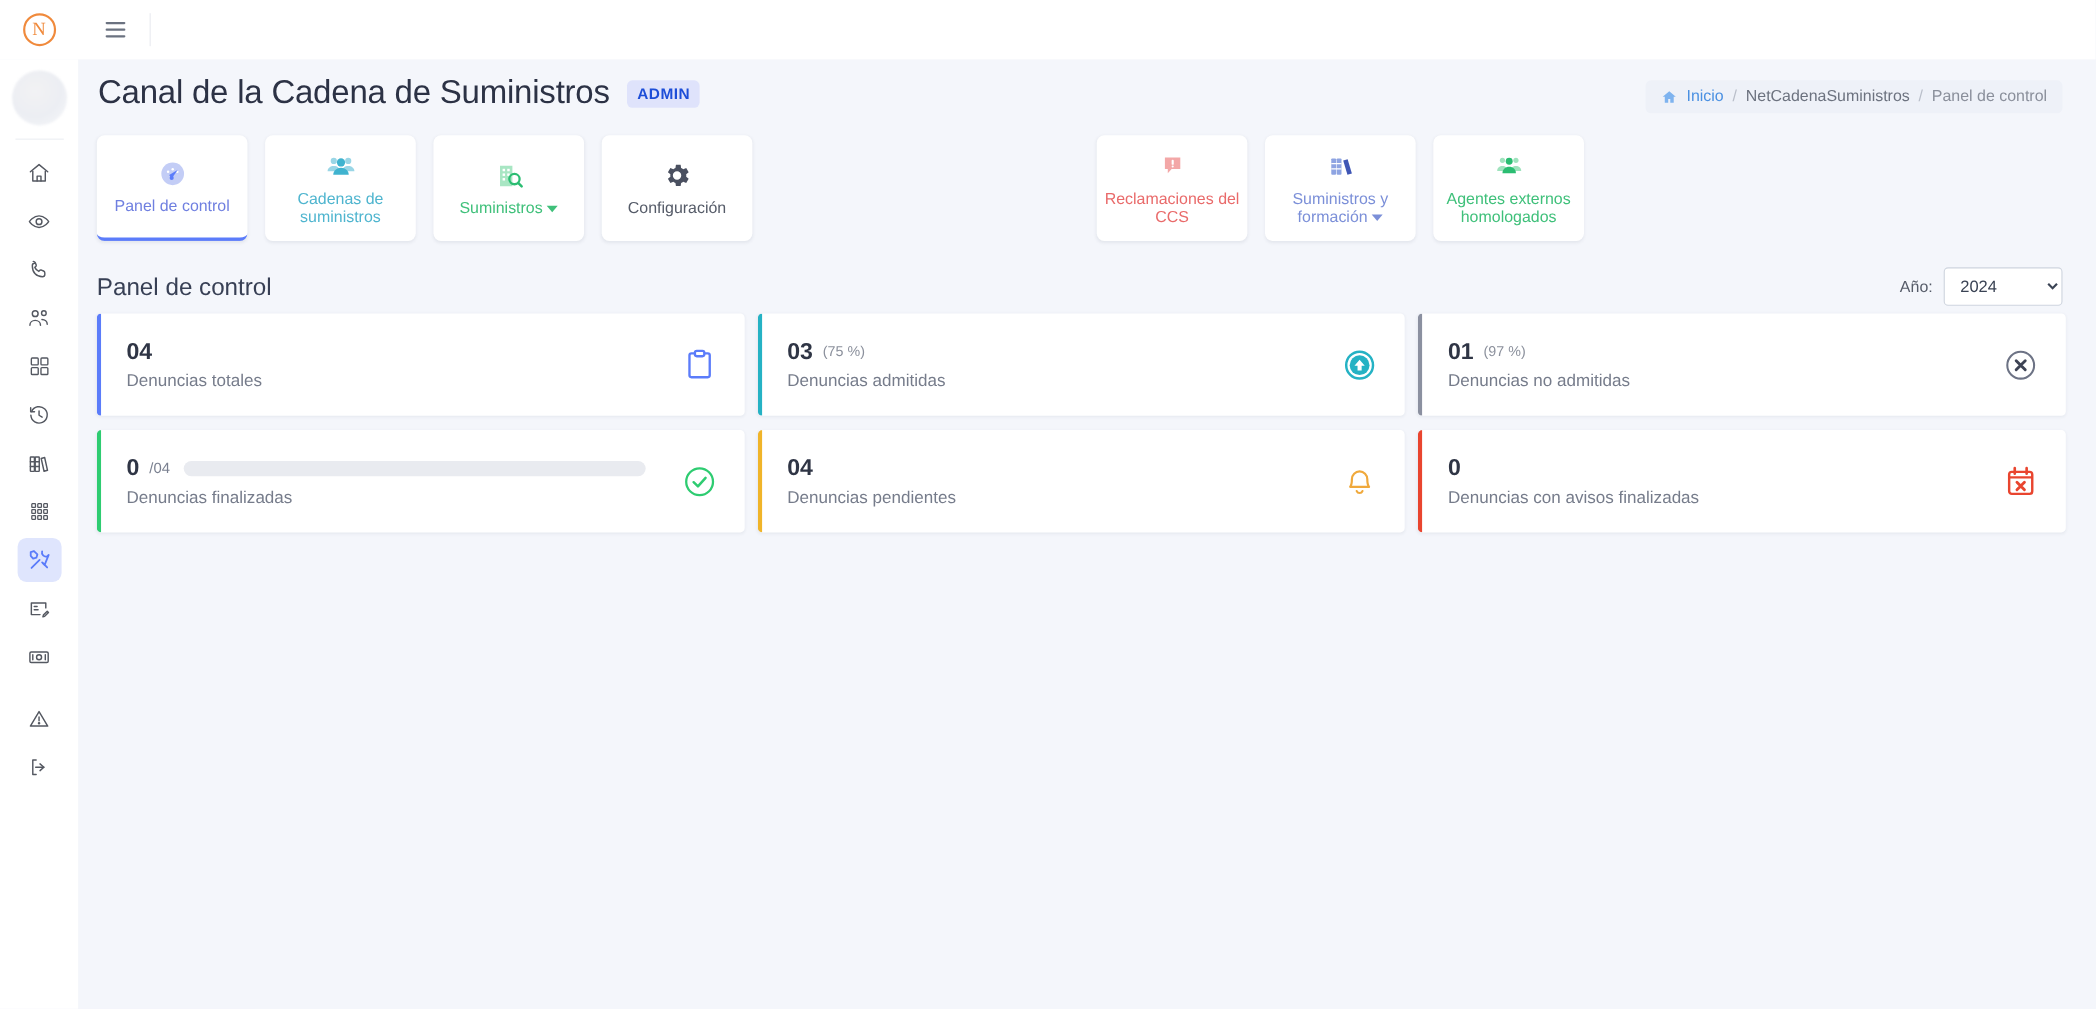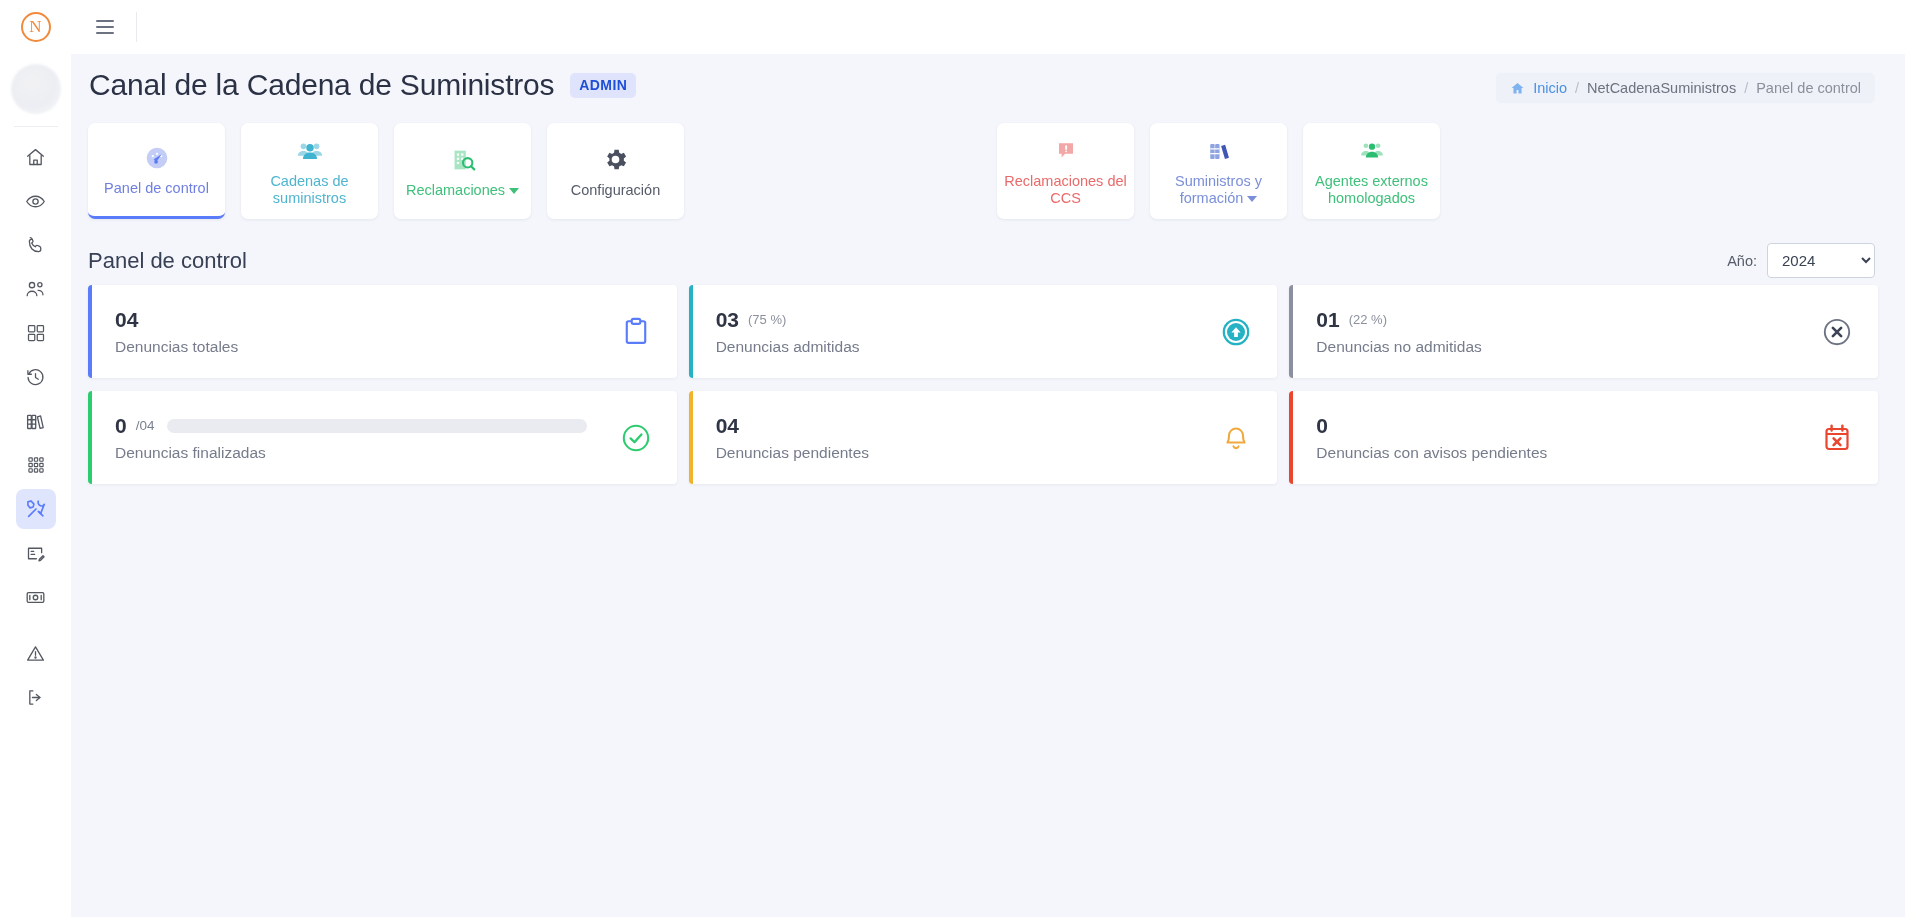--- a/index.html
+++ b/index.html
@@ -381,21 +381,21 @@
             <rect x="14" y="9" width="2.4" height="2.4"></rect>
             <rect x="9.5" y="13.5" width="2.4" height="2.4"></rect>
             <rect x="14" y="13.5" width="2.4" height="2.4"></rect>
             <rect x="9.5" y="18" width="2.4" height="2.4"></rect>
           </g>
           <circle cx="21" cy="19" r="5" fill="none" stroke="#2bbd72" stroke-width="2.2"></circle>
           <path d="M24.6 22.6 28 26" stroke="#2bbd72" stroke-width="2.4" stroke-linecap="round"></path>
         </svg>
     </span>
     <span class="tab-label" style="color:#3fc07a">
-      <span>Reclamaciones</span><i class="caret"></i>
+      <span>Suministros</span><i class="caret"></i>
     </span>
   </div>
 
   <div class="tab">
     <span class="tab-icon">
       <svg width="27" height="27" viewBox="0 0 24 24" fill="#4a5060">
           <path d="M19.4 13a7.8 7.8 0 0 0 0-2l2-1.6-2-3.4-2.4 1a7.7 7.7 0 0 0-1.7-1l-.4-2.6h-3.8l-.4 2.6c-.6.2-1.2.6-1.7 1l-2.4-1-2 3.4 2 1.6a7.8 7.8 0 0 0 0 2l-2 1.6 2 3.4 2.4-1c.5.4 1.1.8 1.7 1l.4 2.6h3.8l.4-2.6c.6-.2 1.2-.6 1.7-1l2.4 1 2-3.4zM12 15.4A3.4 3.4 0 1 1 12 8.6a3.4 3.4 0 0 1 0 6.8z"></path>
         </svg>
     </span>
     <span class="tab-label" style="color:#555b68">Configuración</span>
@@ -483,21 +483,21 @@
           <circle cx="16" cy="16" r="9.6" fill="#25b2c4"></circle>
           <path d="M16 10.8 21 16.6h-3v4.6h-4v-4.6h-3z" fill="#fff"></path>
         </svg>
     </span>
   </div>
 
   <div class="card" style="border-left-color: rgb(139, 144, 160);">
     <div class="card-body">
       <div class="card-top">
         <span class="card-value">01</span>
-        <span class="card-pct">(22 %)</span>
+        <span class="card-pct">(97 %)</span>
       </div>
       <div class="card-label">Denuncias no admitidas</div>
     </div>
     <span class="card-icon">
       <svg width="30" height="30" viewBox="0 0 32 32">
           <circle cx="16" cy="16" r="13" fill="none" stroke="#6d7385" stroke-width="2"></circle>
           <path d="M11.6 11.6 20.4 20.4M20.4 11.6 11.6 20.4" stroke="#3d4354" stroke-width="2.8" stroke-linecap="round"></path>
         </svg>
     </span>
   </div>
@@ -534,21 +534,21 @@
           <path d="M11.4 23.4a2.8 2.8 0 0 0 5.2 0"></path>
         </svg>
     </span>
   </div>
 
   <div class="card" style="border-left-color: rgb(233, 69, 47);">
     <div class="card-body">
       <div class="card-top">
         <span class="card-value">0</span>
       </div>
-      <div class="card-label">Denuncias con avisos pendientes</div>
+      <div class="card-label">Denuncias con avisos finalizadas</div>
     </div>
     <span class="card-icon">
       <svg width="28" height="30" viewBox="0 0 28 30">
           <rect x="3.5" y="6" width="21" height="20" rx="2.4" fill="none" stroke="#e9452f" stroke-width="2.2"></rect>
           <path d="M8.6 2.6v5M19.4 2.6v5" stroke="#e9452f" stroke-width="2.4" stroke-linecap="round"></path>
           <path d="M3.5 11h21" stroke="#e9452f" stroke-width="2"></path>
           <path d="M10.6 15.4 17.4 22.2M17.4 15.4 10.6 22.2" stroke="#e9452f" stroke-width="2.6" stroke-linecap="round"></path>
         </svg>
     </span>
   </div>

